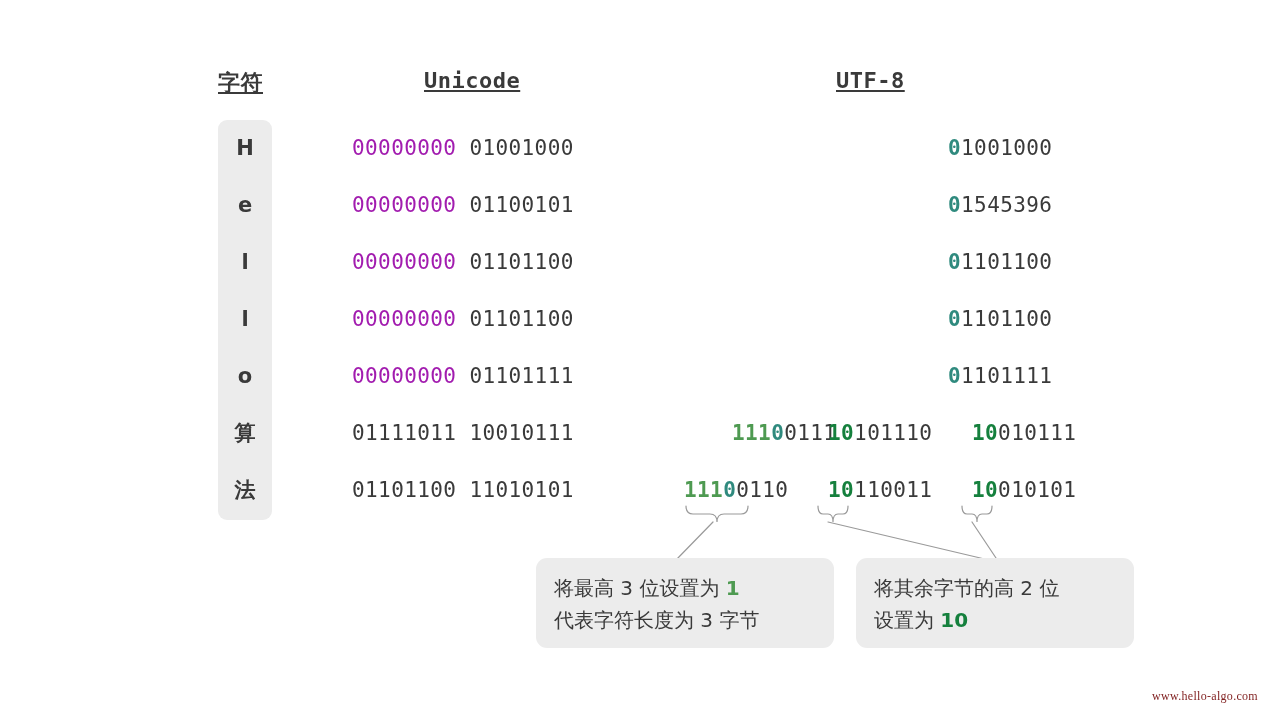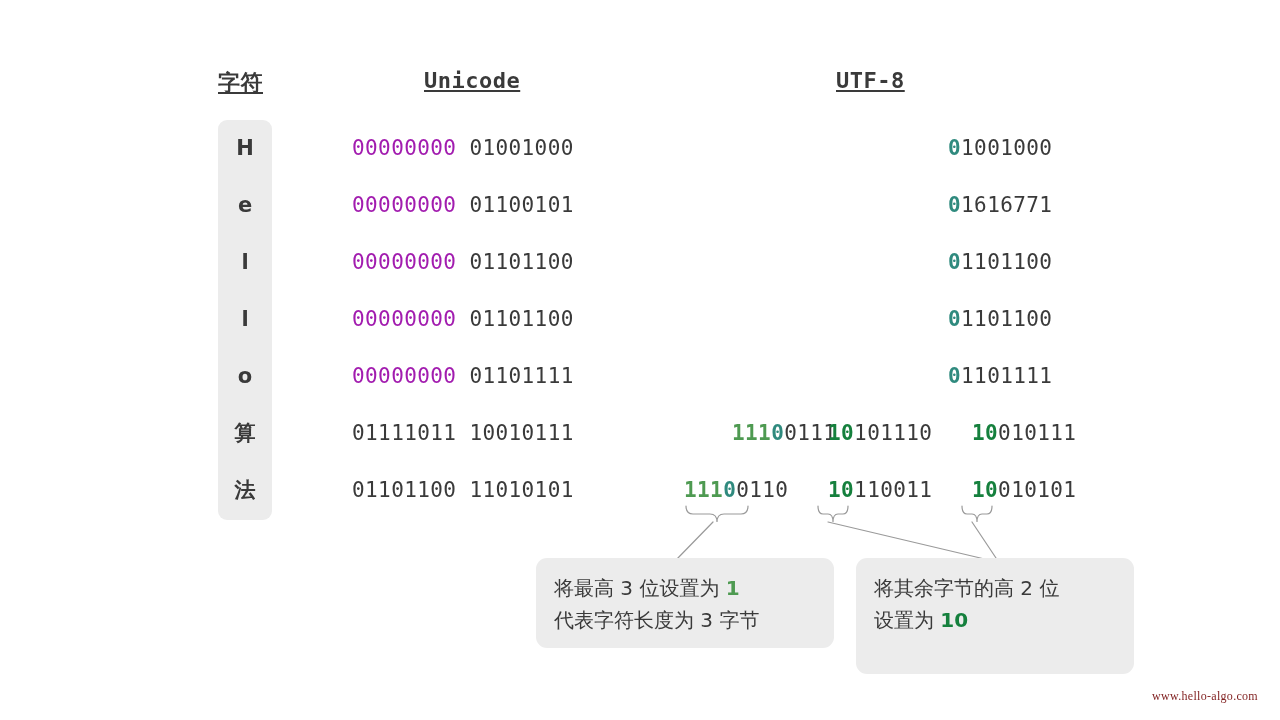--- a/index.html
+++ b/index.html
@@ -79,21 +79,21 @@
     border-radius: 11px;
     text-align: left;
     font-family: "DejaVu Sans", sans-serif;
     font-size: 20px;
     color: #3a3a3a;
     box-sizing: border-box;
     padding: 14px 18px;
     line-height: 32px;
   }
   .callout-1 { left: 536px; top: 558px; width: 298px; height: 90px; }
-  .callout-2 { left: 856px; top: 558px; width: 278px; height: 116px; }
+  .callout-2 { left: 856px; top: 558px; width: 278px; height: 90px; }
   .callout b.green { font-weight: bold; }
   .callout b.blue  { font-weight: bold; }
 
   
   .overlay {
     position: absolute;
     left: 0; top: 0;
     width: 1280px; height: 720px;
     pointer-events: none;
   }
@@ -123,21 +123,21 @@
     <div class="char-cell" style="top: 171px;">l</div>
     <div class="char-cell" style="top: 228px;">o</div>
     <div class="char-cell" style="top: 285px;">算</div>
     <div class="char-cell" style="top: 342px;">法</div>
   </div>
 
 <div id="rows-layer">
     <div class="bin bin-uni" style="top: 120px;"><span class="dim">00000000</span><span class="dark"> 01001000</span></div>
     <div class="bin" style="top: 120px; left: 948px;"><span class="teal">0</span><span class="dark">1001000</span></div>
     <div class="bin bin-uni" style="top: 177px;"><span class="dim">00000000</span><span class="dark"> 01100101</span></div>
-    <div class="bin" style="top: 177px; left: 948px;"><span class="teal">0</span><span class="dark">1616771</span></div>
+    <div class="bin" style="top: 177px; left: 948px;"><span class="teal">0</span><span class="dark">1545396</span></div>
     <div class="bin bin-uni" style="top: 234px;"><span class="dim">00000000</span><span class="dark"> 01101100</span></div>
     <div class="bin" style="top: 234px; left: 948px;"><span class="teal">0</span><span class="dark">1101100</span></div>
     <div class="bin bin-uni" style="top: 291px;"><span class="dim">00000000</span><span class="dark"> 01101100</span></div>
     <div class="bin" style="top: 291px; left: 948px;"><span class="teal">0</span><span class="dark">1101100</span></div>
     <div class="bin bin-uni" style="top: 348px;"><span class="dim">00000000</span><span class="dark"> 01101111</span></div>
     <div class="bin" style="top: 348px; left: 948px;"><span class="teal">0</span><span class="dark">1101111</span></div>
     <div class="bin bin-uni" style="top: 405px;"><span class="dark">01111011</span><span class="dark"> 10010111</span></div>
     <div class="bin" style="top: 405px; left: 684px; margin-left: 48px;"><span class="green">111</span><span class="teal">0</span><span class="dark">0111</span></div>
     <div class="bin" style="top: 405px; left: 828px;"><span class="blue">10</span><span class="dark">101110</span></div>
     <div class="bin" style="top: 405px; left: 972px;"><span class="blue">10</span><span class="dark">010111</span></div>

